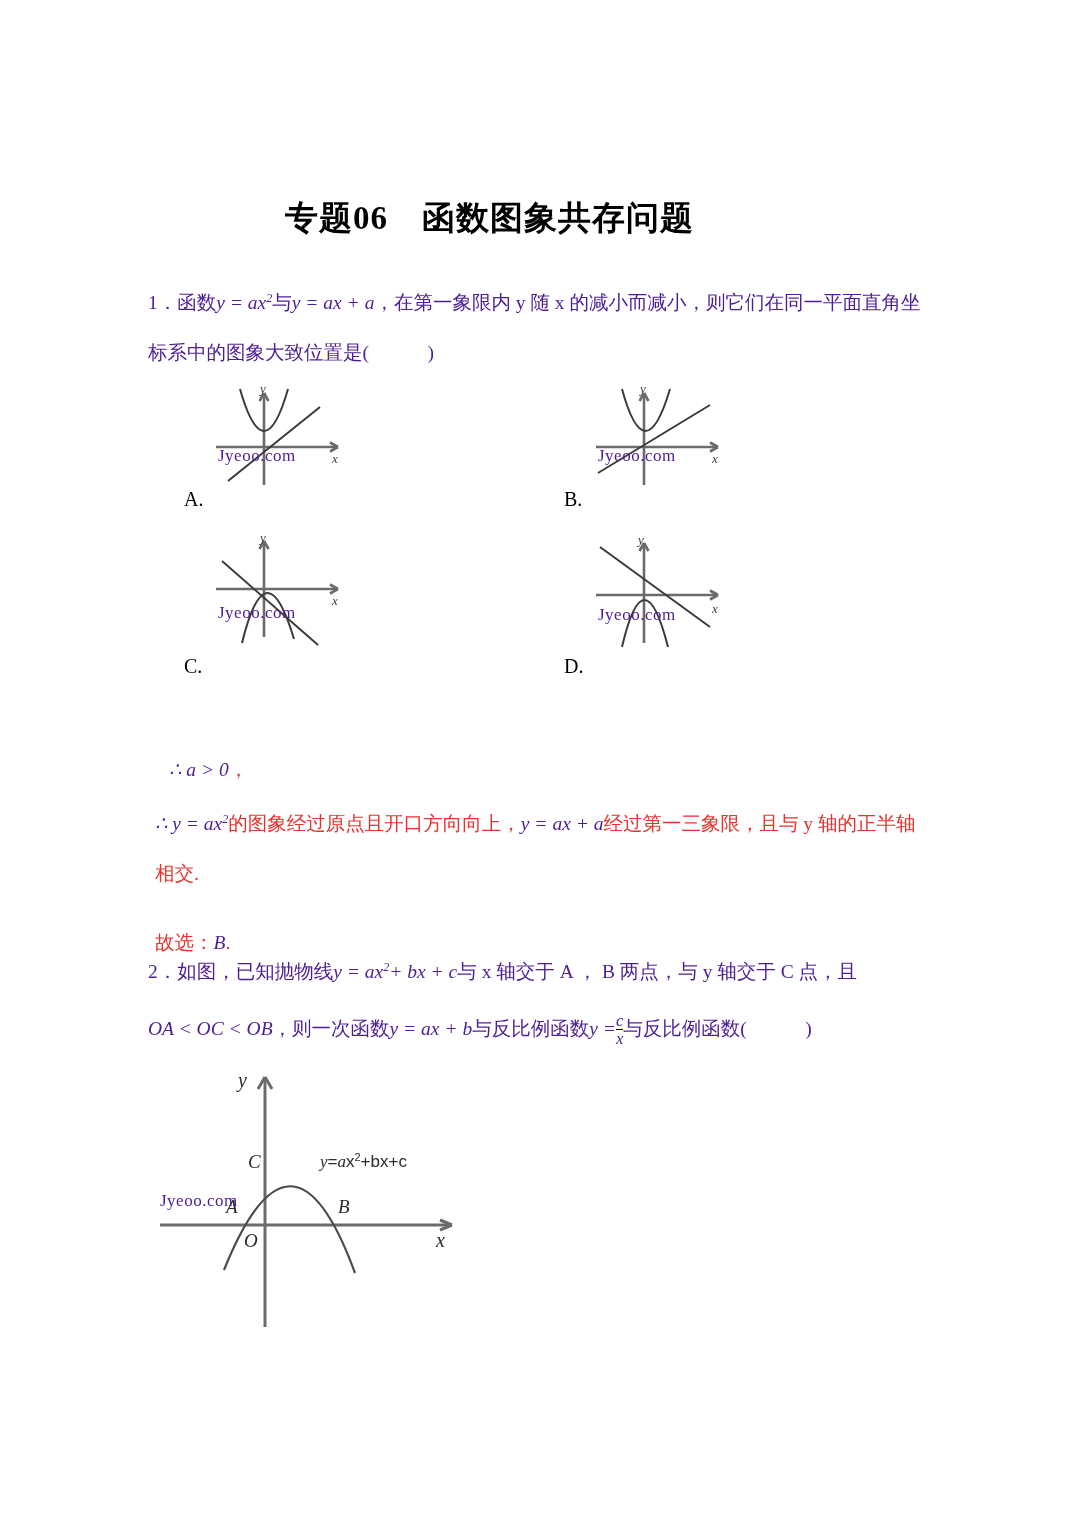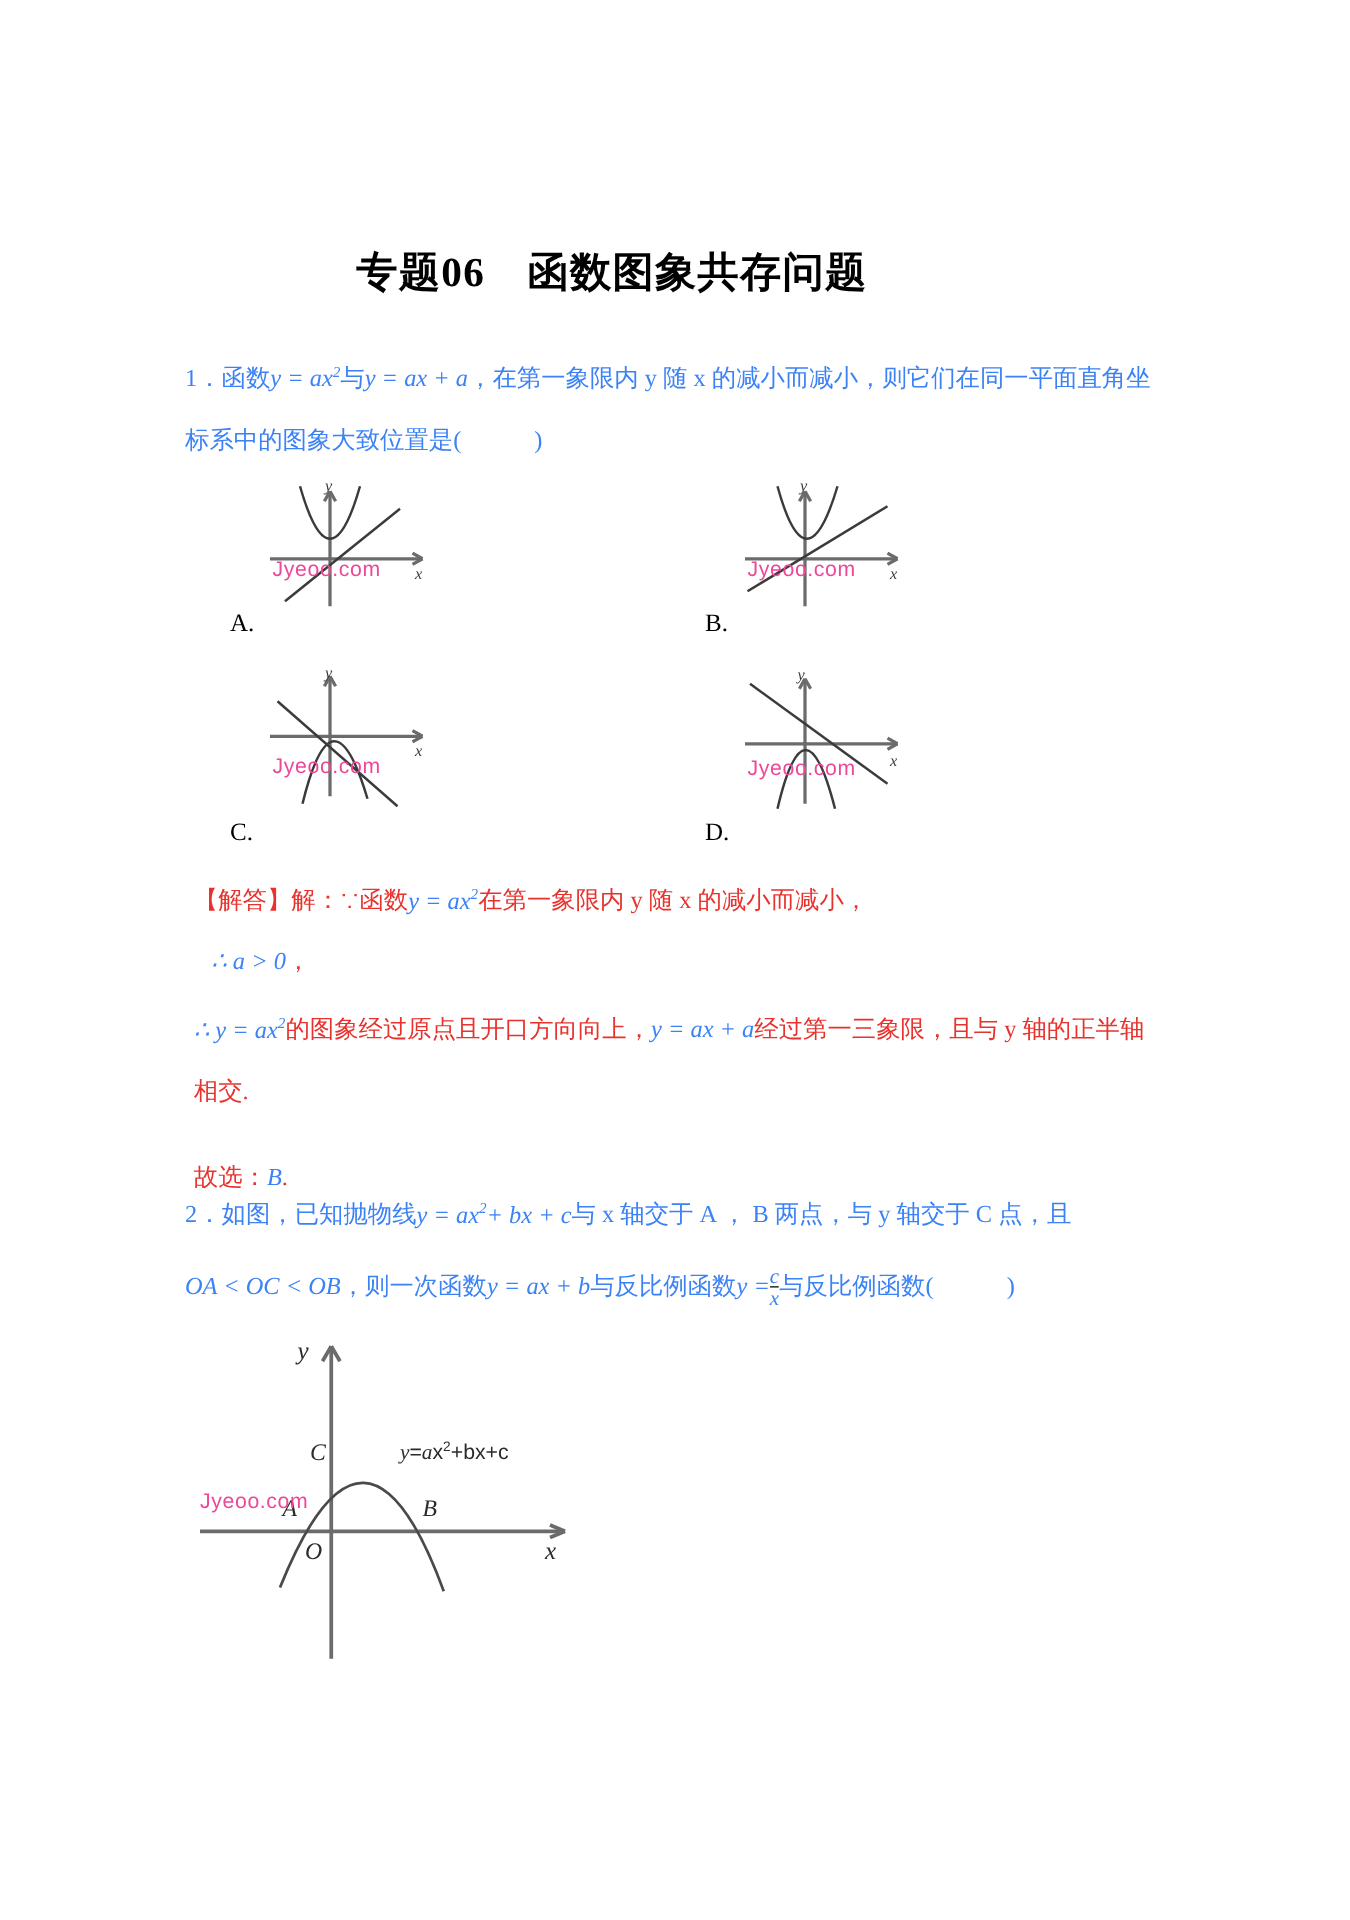--- a/index.html
+++ b/index.html
@@ -31,21 +31,21 @@
   }
 
   
   .line{
     position:absolute;
     font-size:19.5px;
     white-space:nowrap;
     line-height:1;
   }
   .red{ color:#e8322d; }
-  .blk{ color:#3b82f6; }
+  .blk{ color:#4c1d95; }
 
   
   .mi{ font-style:italic; font-family:"Liberation Serif","DejaVu Serif",serif; }
   sup.exp{ font-size:0.62em; vertical-align:super; font-style:italic;}
   .frac{
     display:inline-block;
     vertical-align:middle;
     text-align:center;
     font-style:italic;
     line-height:1.02;
@@ -90,22 +90,22 @@
     font-size:14.5px;
     color:#f2c9c9;
     letter-spacing:1.2px;
     font-family:"DejaVu Sans Mono","Liberation Mono",monospace;
     white-space:nowrap;
   }
 
   .jyeoo{
     position:absolute;
     font-size:17px;
-    color:#ec4899;
-    font-family:Liberation Sans, sans-serif;
+    color:#4c1d95;
+    font-family:Liberation Serif, serif;
     letter-spacing:0.5px;
     white-space:nowrap;
   }
 </style>
 </head>
 <body>
 
 <div class="page">
 
   <div class="doc-title">专题06　函数图象共存问题</div>
@@ -187,23 +187,20 @@
       <path d="M46,114 Q68,20 92,114" stroke="#3b3b3b" stroke-width="2" fill="none"></path>
 
       <line x1="24" y1="14" x2="134" y2="94" stroke="#3b3b3b" stroke-width="2"></line>
       <text x="62" y="11" font-family="Liberation Serif, serif" font-style="italic" font-size="13" fill="#3b3b3b">y</text>
       <text x="136" y="80" font-family="Liberation Serif, serif" font-style="italic" font-size="13" fill="#3b3b3b">x</text>
     </svg>
   </div>
   <div class="jyeoo" style="left:598px; top:572px;">Jyeoo.com</div>
   <div class="opt-label" style="left:564px; top:622px;">D.</div>
 
-  <div class="line" style="left:155px; top:676px;">
-    <span class="red">【解答】解：∵函数</span><span class="mi blk"><span>y = ax</span><sup class="exp">2</sup></span><span class="red">在第一象限内 y 随 x 的减小而减小，</span>
-  </div>
 
   <div class="line" style="left:169px; top:727px;">
     <span class="mi blk">∴ a &gt; 0</span><span class="red">，</span>
   </div>
 
   <div class="line" style="left:155px; top:779px;">
     <span class="mi blk"><span>∴ y = ax</span><sup class="exp">2</sup></span><span class="red">的图象经过原点且开口方向向上，</span><span class="mi blk">y = ax + a</span><span class="red">经过第一三象限，且与 y 轴的正半轴</span>
   </div>
 
   <div class="line red" style="left:155px; top:831px;">相交.</div>

